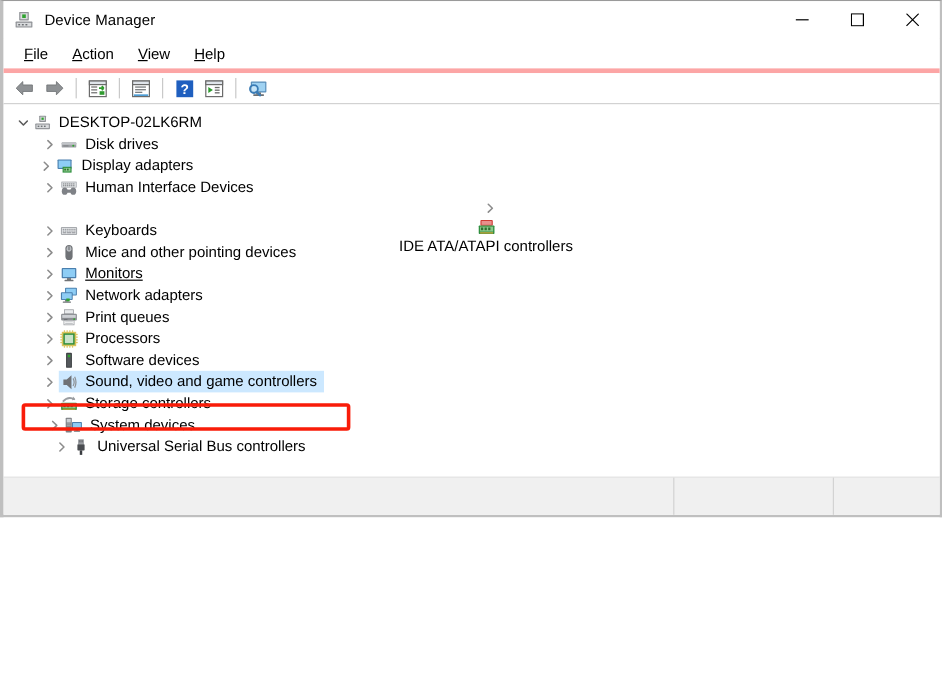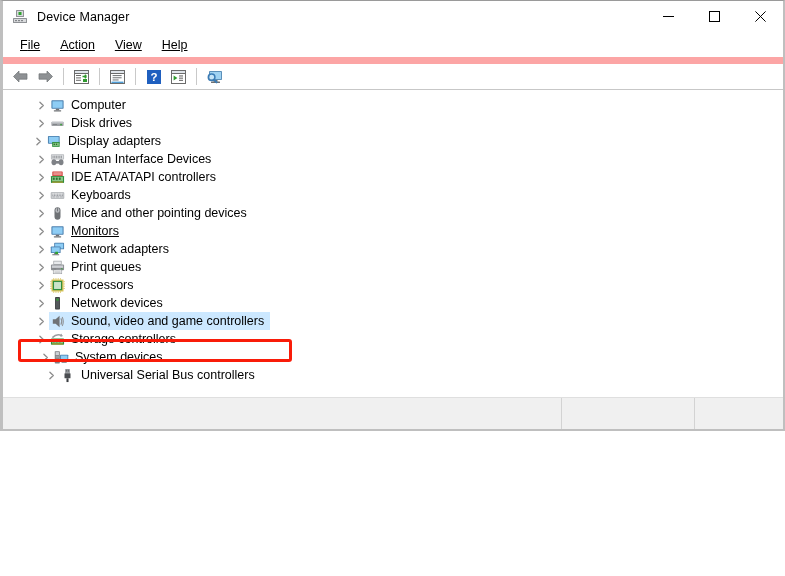--- a/index.html
+++ b/index.html
@@ -46,22 +46,21 @@
     background:transparent;border:0;padding:0;cursor:default;
   }
   .cap-glyph{display:block;}
 
   
   .menubar{
     height:25px;flex:0 0 25px;
     display:flex;align-items:center;
     padding-left:8px;
     background:#ffffff;
-    border-bottom:7px solid #fca5a5;
-    text-decoration:underline;
+    border-bottom:4px solid #fca5a5;
   }
   .menu-item{
     font-size:12.5px;color:#000000;
     padding:3px 9px 3px 9px;margin-right:2px;
     white-space:nowrap;cursor:default;
   }
   .menu-item u{text-decoration:underline;}
 
   
   .toolbar{
@@ -243,37 +242,41 @@
         <rect x="5" y="12.6" width="9" height="1.3" rx="0.5" fill="#6d7073"></rect>
         <circle cx="5.6" cy="8.2" r="3.3" fill="none" stroke="#3a7bb5" stroke-width="1.5"></circle>
         <circle cx="5.6" cy="8.2" r="2.4" fill="#e8f4fd" fill-opacity="0.55"></circle>
         <path d="M7.9 10.6 L10.6 13.4" stroke="#3a7bb5" stroke-width="2" stroke-linecap="round"></path>
       </svg>
     </div>
   </div>
 
   <div class="treepane">
 
-
-    <div class="row" style="padding-left:30px;">
-      <div class="expander">
-        <svg class="chev" width="9" height="9" viewBox="0 0 9 9">
-            <path d="M2.9 1.2 L6.3 4.5 L2.9 7.8" fill="none" stroke="#8c8c8c" stroke-width="1.3" stroke-linecap="round" stroke-linejoin="round"></path>
-          </svg>
-      </div>
-      <div class="row-icon">
-        <svg width="15" height="15" viewBox="0 0 16 16">
-          <rect x="1.5" y="2.5" width="13" height="9" rx="0.8" fill="#4a7fae"></rect>
-          <rect x="2.6" y="3.5" width="10.8" height="7" fill="#8ecdf5"></rect>
-          <rect x="6.2" y="11.5" width="3.6" height="1.6" fill="#6f7275"></rect>
-          <rect x="4" y="13" width="8" height="1.3" rx="0.5" fill="#6f7275"></rect>
-        </svg>
-      </div>
-      <div class="row-label">Computer</div>
-    </div>
+    <div class="row" style="padding-left:8px;">
+      <div class="expander">
+        <svg class="chev" width="9" height="9" viewBox="0 0 9 9">
+            <path d="M1.2 2.8 L4.5 6.2 L7.8 2.8" fill="none" stroke="#5a5a5a" stroke-width="1.3" stroke-linecap="round" stroke-linejoin="round"></path>
+          </svg>
+      </div>
+      <div class="row-icon">
+        <svg width="15" height="15" viewBox="0 0 16 16">
+          <rect x="5" y="1.5" width="6" height="5.5" rx="0.5" fill="#8f9296"></rect>
+          <rect x="6" y="2.4" width="4" height="3.6" fill="#d9dbdd"></rect>
+          <rect x="7" y="3.2" width="2" height="2" fill="#2fa32f"></rect>
+          <rect x="1.5" y="8.5" width="13" height="5" rx="0.6" fill="#8f9296"></rect>
+          <rect x="2.5" y="9.4" width="11" height="3.1" fill="#d9dbdd"></rect>
+          <rect x="3.6" y="10.3" width="1.5" height="1.3" fill="#707377"></rect>
+          <rect x="6.4" y="10.3" width="1.5" height="1.3" fill="#707377"></rect>
+          <rect x="9.2" y="10.3" width="1.5" height="1.3" fill="#707377"></rect>
+        </svg>
+      </div>
+      <div class="row-label">DESKTOP-02LK6RM</div>
+    </div>
+
 
     <div class="row" style="padding-left:30px;">
       <div class="expander">
         <svg class="chev" width="9" height="9" viewBox="0 0 9 9">
             <path d="M2.9 1.2 L6.3 4.5 L2.9 7.8" fill="none" stroke="#8c8c8c" stroke-width="1.3" stroke-linecap="round" stroke-linejoin="round"></path>
           </svg>
       </div>
       <div class="row-icon">
         <svg width="15" height="15" viewBox="0 0 16 16">
           <rect x="1.5" y="6" width="13" height="4.6" rx="0.8" fill="#9ea1a5"></rect>
@@ -329,21 +332,21 @@
               <rect x="11.6" y="5.6" width="1.3" height="1.1"></rect>
           </g>
           <ellipse cx="4.2" cy="11" rx="2.6" ry="3.2" fill="#7f8287"></ellipse>
           <ellipse cx="11.8" cy="11" rx="2.6" ry="3.2" fill="#7f8287"></ellipse>
           <rect x="4" y="9.6" width="8" height="2.8" fill="#7f8287"></rect>
         </svg>
       </div>
       <div class="row-label">Human Interface Devices</div>
     </div>
 
-    <div class="row" style="padding-left:30px;">
+    <div class="row" style="padding-left:30px;flex-direction:column;">
       <div class="expander">
         <svg class="chev" width="9" height="9" viewBox="0 0 9 9">
             <path d="M2.9 1.2 L6.3 4.5 L2.9 7.8" fill="none" stroke="#8c8c8c" stroke-width="1.3" stroke-linecap="round" stroke-linejoin="round"></path>
           </svg>
       </div>
       <div class="row-icon">
         <svg width="15" height="15" viewBox="0 0 16 16">
           <rect x="2.5" y="1.5" width="11" height="5" rx="0.7" fill="#cf3a34"></rect>
           <rect x="3.5" y="2.3" width="9" height="3.4" fill="#e8908c"></rect>
           <rect x="1" y="6.3" width="14" height="7.5" rx="0.7" fill="#2f8f3f"></rect>
@@ -506,21 +509,21 @@
             <path d="M2.9 1.2 L6.3 4.5 L2.9 7.8" fill="none" stroke="#8c8c8c" stroke-width="1.3" stroke-linecap="round" stroke-linejoin="round"></path>
           </svg>
       </div>
       <div class="row-icon">
         <svg width="15" height="15" viewBox="0 0 16 16">
           <rect x="5.4" y="1" width="5.2" height="13.4" rx="0.8" fill="#3c3f42"></rect>
           <rect x="6.3" y="2" width="3.4" height="11.4" fill="#54585c"></rect>
           <rect x="6.9" y="2.8" width="2.2" height="2.2" fill="#2fa32f"></rect>
         </svg>
       </div>
-      <div class="row-label">Network devices</div>
+      <div class="row-label">Software devices</div>
     </div>
 
     <div class="row selected" style="padding-left:30px;">
       <div class="expander">
         <svg class="chev" width="9" height="9" viewBox="0 0 9 9">
             <path d="M2.9 1.2 L6.3 4.5 L2.9 7.8" fill="none" stroke="#8c8c8c" stroke-width="1.3" stroke-linecap="round" stroke-linejoin="round"></path>
           </svg>
       </div>
       <div class="sel-wrap">
         <div class="row-icon">

